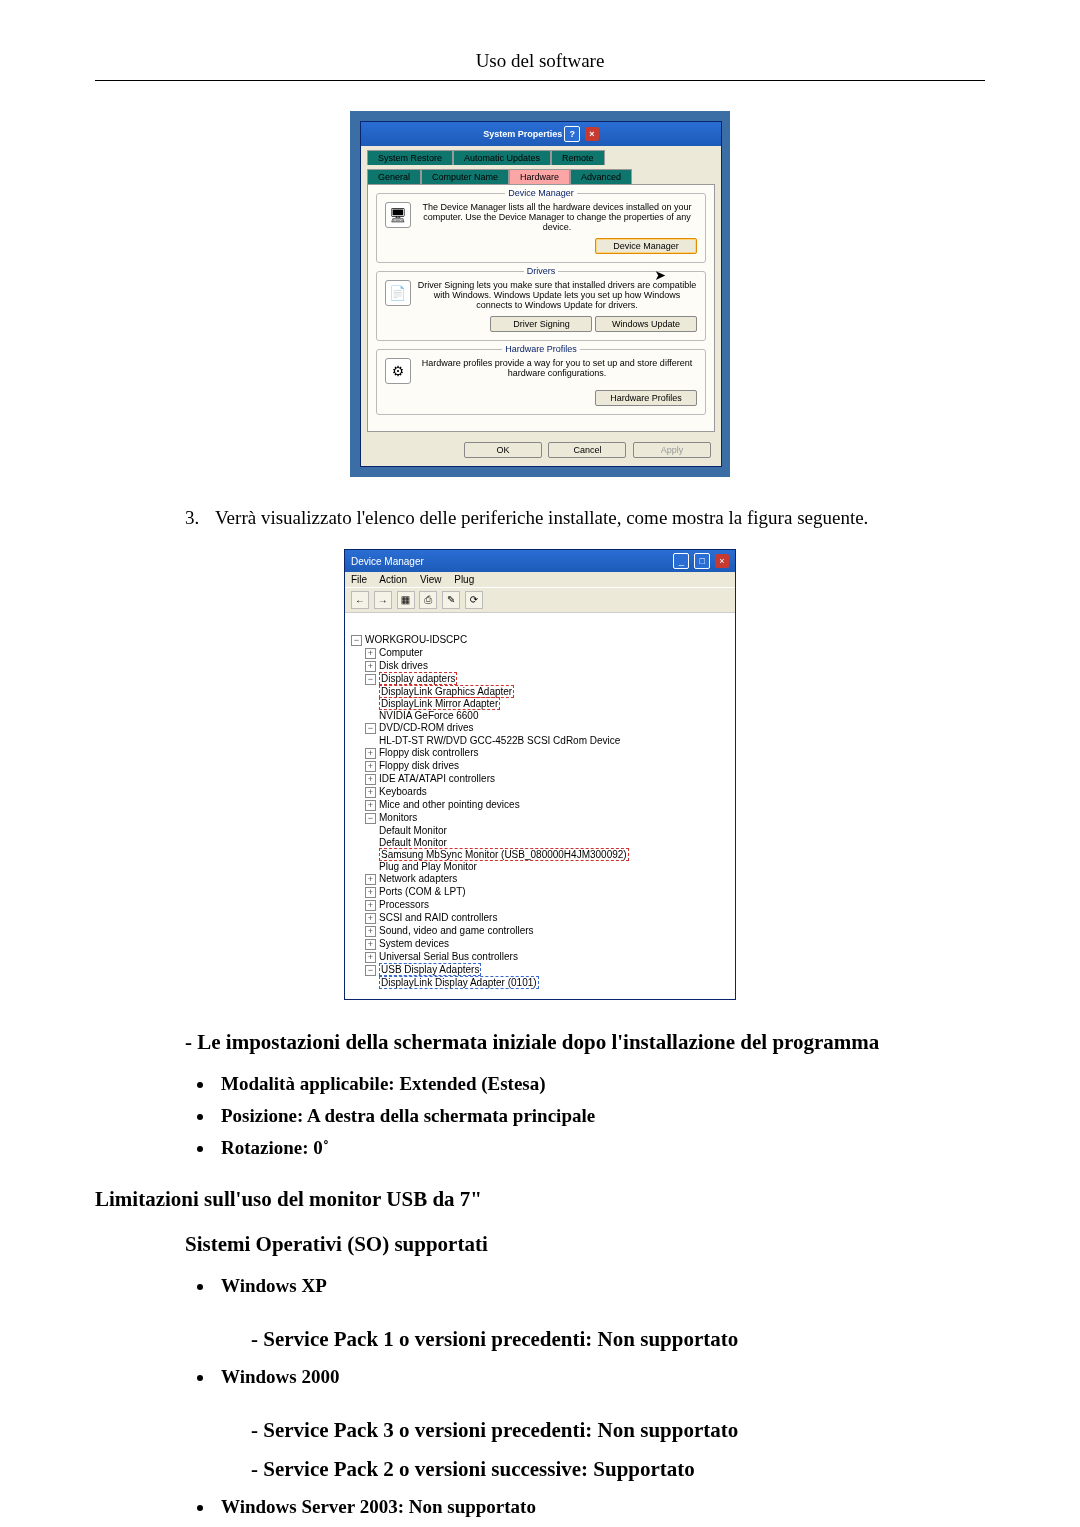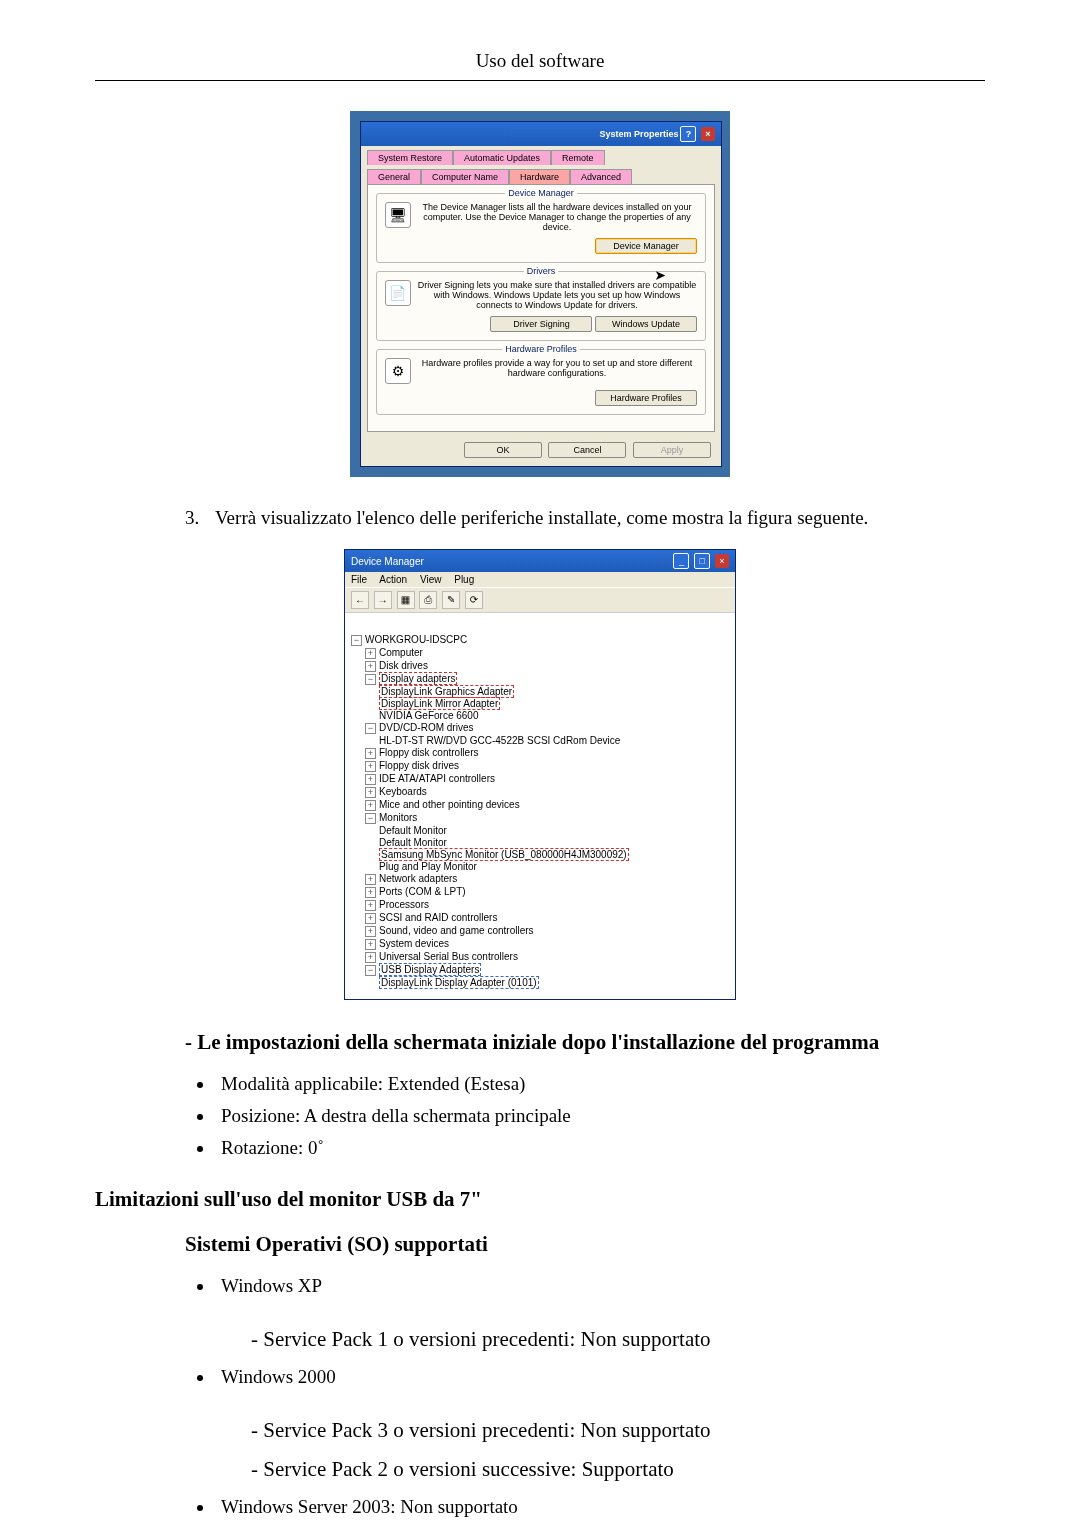--- a/index.html
+++ b/index.html
@@ -52,20 +52,21 @@
   }
   ul.bullets {
     list-style: disc;
     margin: 0 0 0 120px;
     padding: 0;
     font-size: 19px;
   }
   ul.bullets > li {
     margin: 10px 0;
     padding-left: 6px;
+    font-weight: bold;
   }
   .sub-list {
     margin: 30px 0 0 30px;
     font-size: 21px;
   }
   .sub-list div {
     margin: 14px 0;
   }
 
   
@@ -84,21 +85,21 @@
     font-family: Tahoma, sans-serif;
     font-size: 9px;
     color: #000;
   }
   .sp-titlebar {
     background: linear-gradient(#2a6dd4, #1d5bb8);
     color: #fff;
     font-weight: bold;
     padding: 4px 6px;
     display: flex;
-    justify-content: flex-end;
+    justify-content: center;
     align-items: center;
   }
   .sp-titlebar .right-icons span {
     display: inline-block;
     width: 14px;
     height: 14px;
     margin-left: 2px;
     background: #c73a31;
     color: #fff;
     text-align: center;
@@ -114,21 +115,21 @@
   .sp-tabs {
     display: flex;
     flex-wrap: wrap;
     padding: 4px 6px 0 6px;
   }
   .sp-tab {
     border: 1px solid #999;
     border-bottom: none;
     padding: 2px 10px;
     margin-right: 0;
-    background: #f9a8d4;
+    background: #0f766e;
     font-size: 9px;
   }
   .sp-tab.active {
     background: #fca5a5;
     font-weight: normal;
   }
   .sp-body {
     border: 1px solid #999;
     margin: 0 6px 6px 6px;
     padding: 8px;

